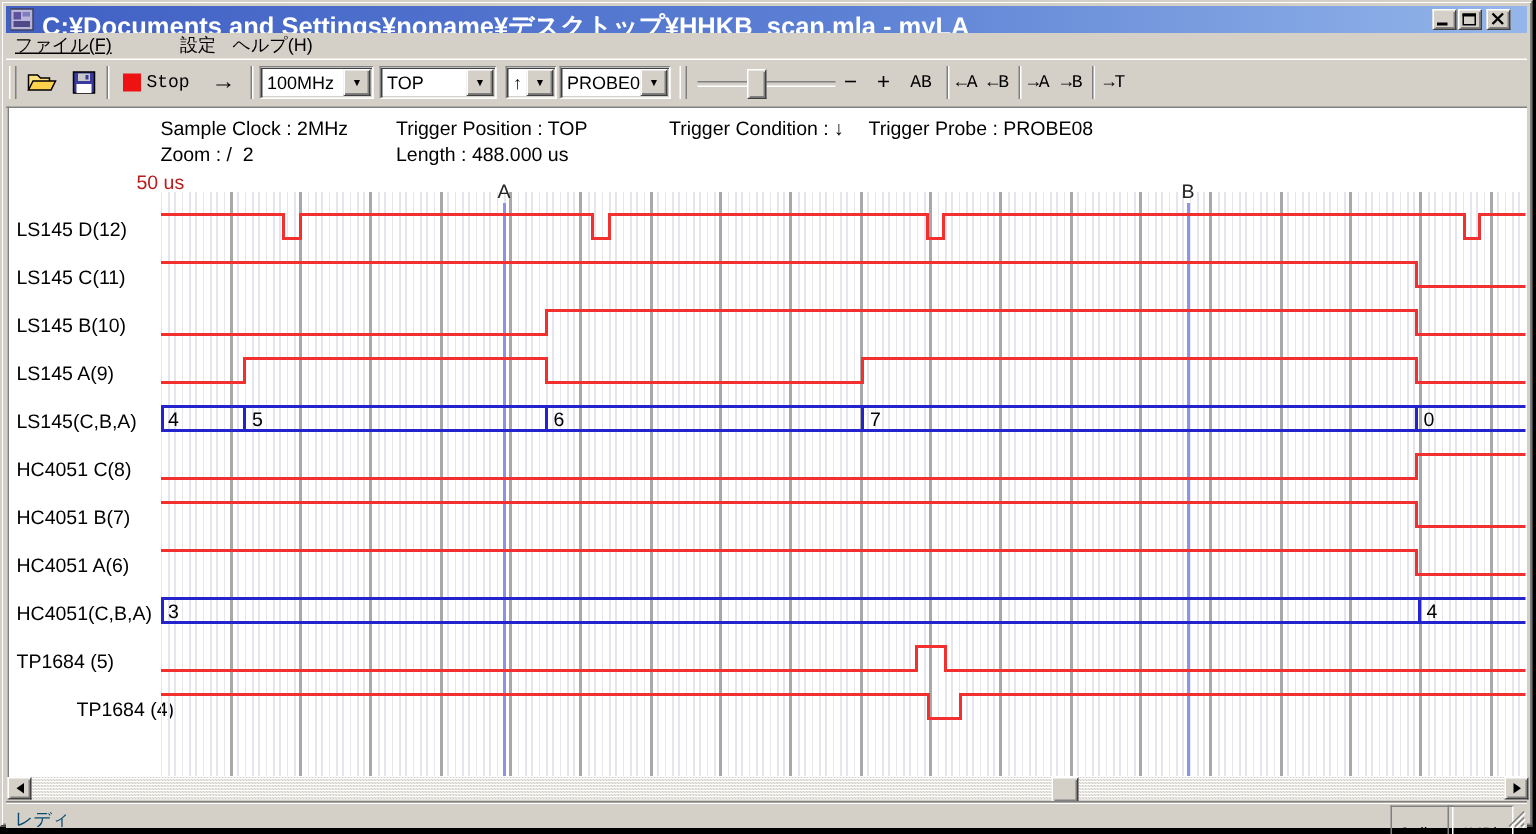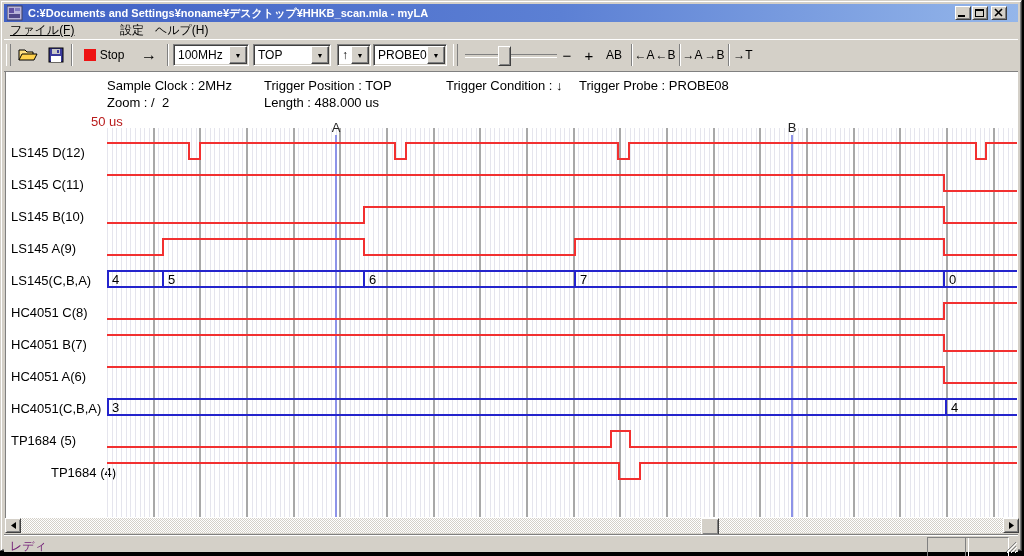--- a/index.html
+++ b/index.html
@@ -17,21 +17,21 @@
     box-shadow:inset 1px 1px 0 #fff, inset -1px -1px 0 #808080;
   }
   
   .titlebar{
     position:absolute;left:3px;top:3px;width:1014px;height:18px;
     background:linear-gradient(90deg,#4060c4 0%,#5c80d4 55%,#94b6ea 100%);
     display:flex;align-items:center;
   }
   .app-icon{position:absolute;left:3px;top:1px;width:16px;height:16px;}
   .title-text{
-    position:absolute;left:24px;top:2px;color:#fff;font-size:11px;font-weight:bold;
+    position:absolute;left:24px;top:2px;color:#fff;font-size:17px;font-weight:bold;
     white-space:nowrap;letter-spacing:0;
   }
   .win-btn{
     position:absolute;top:2px;width:16px;height:14px;padding:0;
     background:#d4d0c8;border:1px solid;border-color:#fff #404040 #404040 #fff;
     box-shadow:inset 1px 1px 0 #d4d0c8, inset -1px -1px 0 #808080;
     display:flex;align-items:center;justify-content:center;cursor:default;
   }
   
   .menubar{
@@ -43,21 +43,21 @@
   .toolbar{
     position:absolute;left:3px;top:38px;width:1014px;height:31px;background:#d4d0c8;
     border-top:1px solid #fff;border-bottom:1px solid #808080;
   }
   .tb-grip{position:absolute;top:4px;height:22px;width:3px;
     border-left:1px solid #fff;border-right:1px solid #808080;background:#d4d0c8;}
   .tb-sep{position:absolute;top:4px;height:22px;width:0;
     border-left:1px solid #808080;border-right:1px solid #fff;}
   .tb-btn{
     position:absolute;top:3px;height:24px;background:transparent;border:1px solid transparent;
-    font-family:Liberation Sans, sans-serif;font-size:12px;color:#000;padding:0;
+    font-family:Liberation Mono, monospace;font-size:12px;color:#000;padding:0;
     display:flex;align-items:center;justify-content:center;gap:4px;cursor:default;white-space:pre;
   }
   .stop-square{display:inline-block;width:12px;height:12px;background:#ee1212;}
   .run-arrow{font-size:16px;}
   .combo{
     position:absolute;top:4px;height:20px;background:#fff;
     border:1px solid;border-color:#808080 #fff #fff #808080;
     box-shadow:inset 1px 1px 0 #404040, inset -1px -1px 0 #d4d0c8;
     display:flex;align-items:center;
   }
@@ -91,21 +91,21 @@
   .scroll-btn{position:absolute;top:0;width:16px;height:15px;background:#d4d0c8;
     border:1px solid;border-color:#fff #404040 #404040 #fff;
     box-shadow:inset 1px 1px 0 #d4d0c8, inset -1px -1px 0 #808080;
     display:flex;align-items:center;justify-content:center;padding:0;}
   .scroll-thumb{position:absolute;top:0;width:16px;height:15px;background:#d4d0c8;
     border:1px solid;border-color:#fff #404040 #404040 #fff;
     box-shadow:inset 1px 1px 0 #d4d0c8, inset -1px -1px 0 #808080;}
   
   .statusbar{position:absolute;left:3px;top:533px;width:1014px;height:17px;background:#d4d0c8;
     border-top:1px solid #808080;box-shadow:inset 0 1px 0 #fff;}
-  .status-left{position:absolute;left:6px;top:3px;font-size:12px;color:#701a75;}
+  .status-left{position:absolute;left:6px;top:3px;font-size:12px;color:#0c4a6e;}
   .status-panel{position:absolute;top:2px;height:12px;font-size:11px;color:#000;
     border:1px solid;border-color:#808080 #fff #fff #808080;
     display:flex;align-items:center;justify-content:center;padding:12px 3px;}
   .resize-grip{position:absolute;right:1px;top:4px;}
 </style>
 </head>
 <body>
 
 <div class="window">
 

